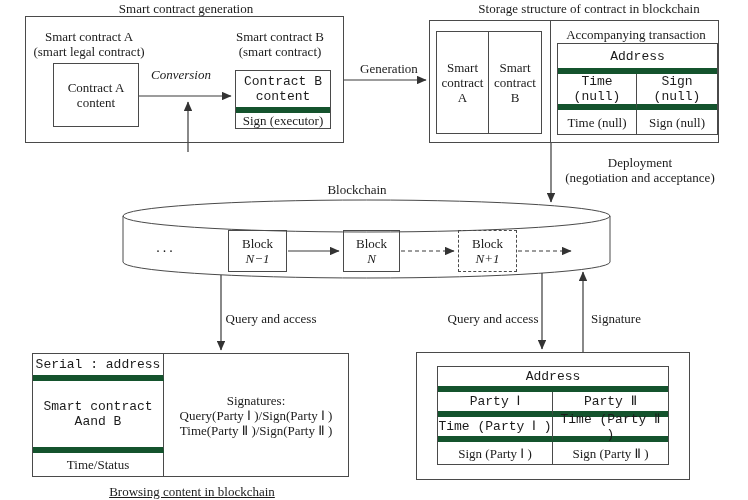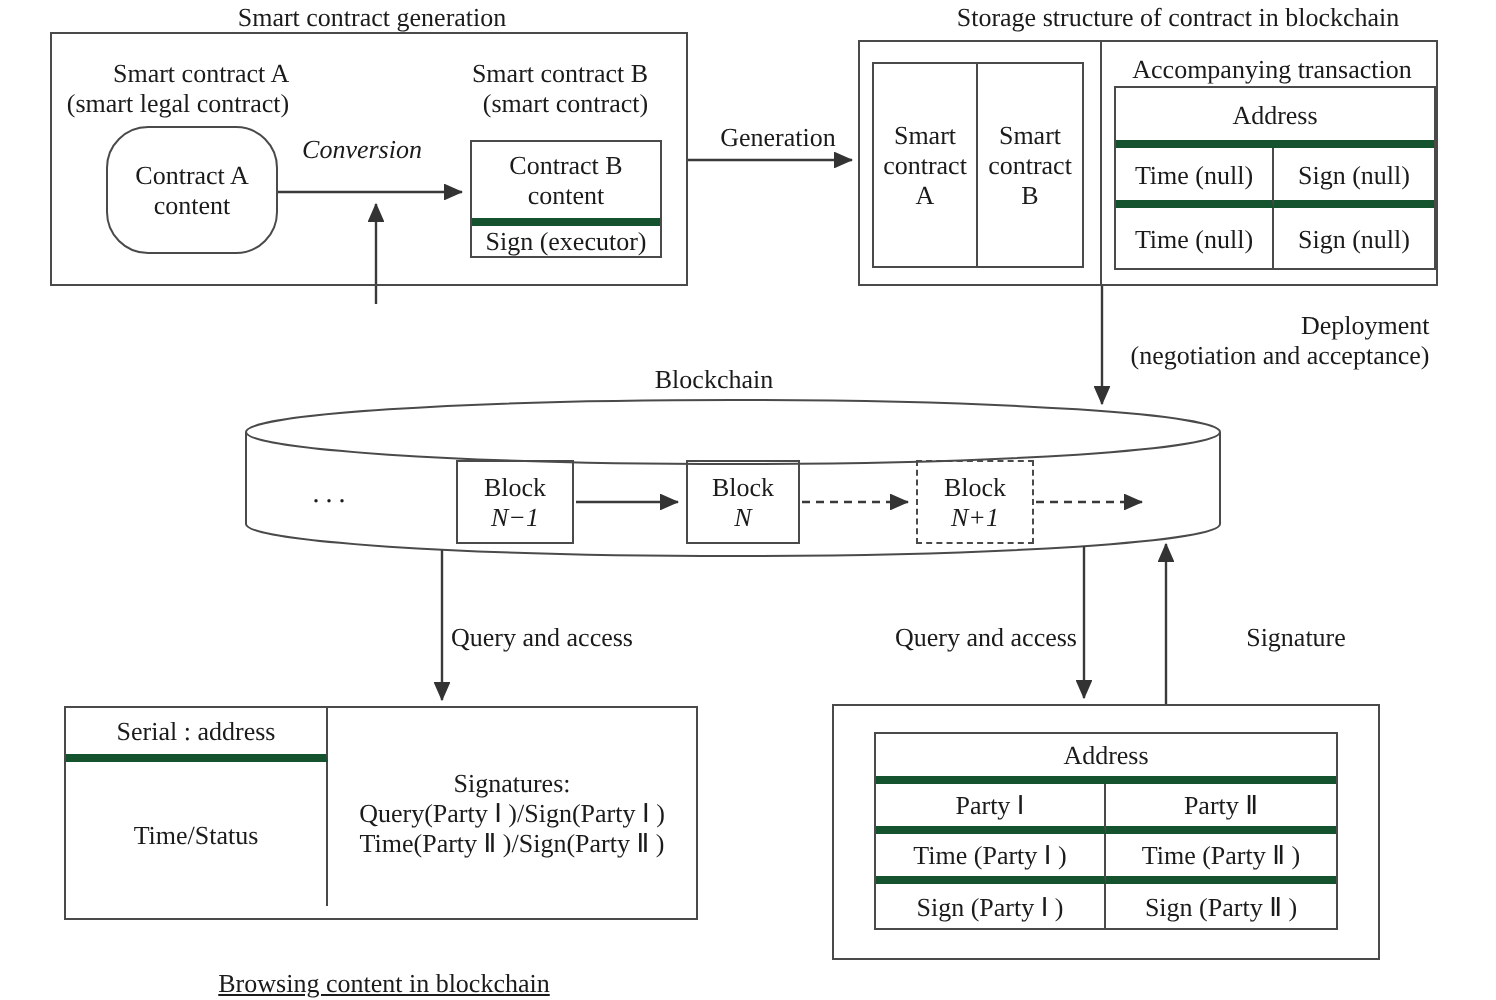--- a/index.html
+++ b/index.html
@@ -3,25 +3,25 @@
 <meta charset="utf-8">
 <style>
   * { box-sizing: border-box; margin: 0; padding: 0; }
   html,body { background:#ffffff; }
   body { font-family: "Liberation Serif", serif; color:#1b1b1b; }
   #canvas { position:relative; width:748px; height:500px; background:#fff;
             font-size:13px; line-height:15px; overflow:hidden; }
   svg.overlay { position:absolute; left:0; top:0; }
   .box { position:absolute; border:1px solid #4a4a4a; background:transparent; }
   .cc { display:flex; flex-direction:column; align-items:center; justify-content:center; text-align:center; }
-  .clabel { position:absolute; transform:translateX(-50%); text-align:right; white-space:nowrap; }
+  .clabel { position:absolute; transform:translateX(-50%); text-align:center; white-space:nowrap; }
   .grid { display:grid; }
   .cell { display:flex; align-items:center; justify-content:center; text-align:center; }
   .br { border-right:1px solid #4a4a4a; }
-  .bb { border-bottom:4px solid #14532d; }
+  .bb { border-bottom:6px solid #14532d;font-family:Liberation Mono, monospace; }
   .span2 { grid-column:1 / 3; }
   .rspan { grid-row:1 / 4; }
   .blocknum { font-style:italic; }
   .vline { position:absolute; width:1px; background:#4a4a4a; }
   .dots { letter-spacing:3px; font-size:14px; }
 </style>
 </head>
 <body>
 
 <div id="canvas">
@@ -53,21 +53,21 @@
 
   <div class="clabel" style="left:186px; top:1px;">Smart contract generation</div>
 
   <div class="box" style="left:25px; top:16px; width:319px; height:127px;"></div>
 
   <div class="clabel" style="left:89px; top:29px;">
     <span style="display:block">Smart contract A</span>
     <span style="display:block">(smart legal contract)</span>
   </div>
 
-  <div class="box cc" style="left:53px; top:63px; width:86px; height:64px;border-radius:21px;">
+  <div class="box cc" style="left:53px; top:63px; width:86px; height:64px;">
     <span>Contract A</span>
     <span>content</span>
   </div>
 
   <div class="clabel" style="left:181px; top:67px;font-style:italic;">Conversion</div>
 
   <div class="clabel" style="left:280px; top:29px;">
     <span style="display:block">Smart contract B</span>
     <span style="display:block">(smart contract)</span>
   </div>
@@ -120,34 +120,38 @@
     <span>Block</span>
     <span class="blocknum">N</span>
   </div>
   <div class="box cc" style="left:458px; top:230px; width:59px; height:42px; border-style:dashed;">
     <span>Block</span>
     <span class="blocknum">N+1</span>
   </div>
 
   <div class="clabel" style="left:271px; top:311px;">Query and access</div>
 
-  <div class="box grid" style="left:32px; top:353px; width:317px; height:107px; grid-template-columns:131px 1fr; grid-template-rows:27px 72px 1fr;">
+  <div class="box grid" style="left:32px; top:353px; width:317px; height:124px; grid-template-columns:131px 1fr; grid-template-rows:27px 72px 1fr;">
     <div class="cell br bb">Serial : address</div>
     <div class="cell rspan cc" style="grid-column:2;">
       <span>Signatures:</span>
       <span>Query(Party Ⅰ )/Sign(Party Ⅰ )</span>
       <span>Time(Party Ⅱ )/Sign(Party Ⅱ )</span>
+    </div>
+    <div class="cell br bb cc" style="grid-column:1;">
+      <span>Smart contract</span>
+      <span>Aand B</span>
     </div>
     <div class="cell br" style="grid-column:1;">Time/Status</div>
   </div>
 
   <div class="clabel" style="left:192px; top:484px;text-decoration:underline;">Browsing content in blockchain</div>
 
   <div class="clabel" style="left:493px; top:311px;">Query and access</div>
-  <div class="clabel" style="left:648px; top:311px;">Signature</div>
+  <div class="clabel" style="left:616px; top:311px;">Signature</div>
 
   <div class="box" style="left:416px; top:352px; width:274px; height:128px;"></div>
 
   <div class="box grid" style="left:437px; top:366px; width:232px; height:99px; grid-template-columns:115px 1fr; grid-template-rows:25px 25px 25px 1fr;">
     <div class="cell span2 bb">Address</div>
     <div class="cell br bb">Party Ⅰ</div>
     <div class="cell bb">Party Ⅱ</div>
     <div class="cell br bb">Time (Party Ⅰ )</div>
     <div class="cell bb">Time (Party Ⅱ )</div>
     <div class="cell br">Sign (Party Ⅰ )</div>

